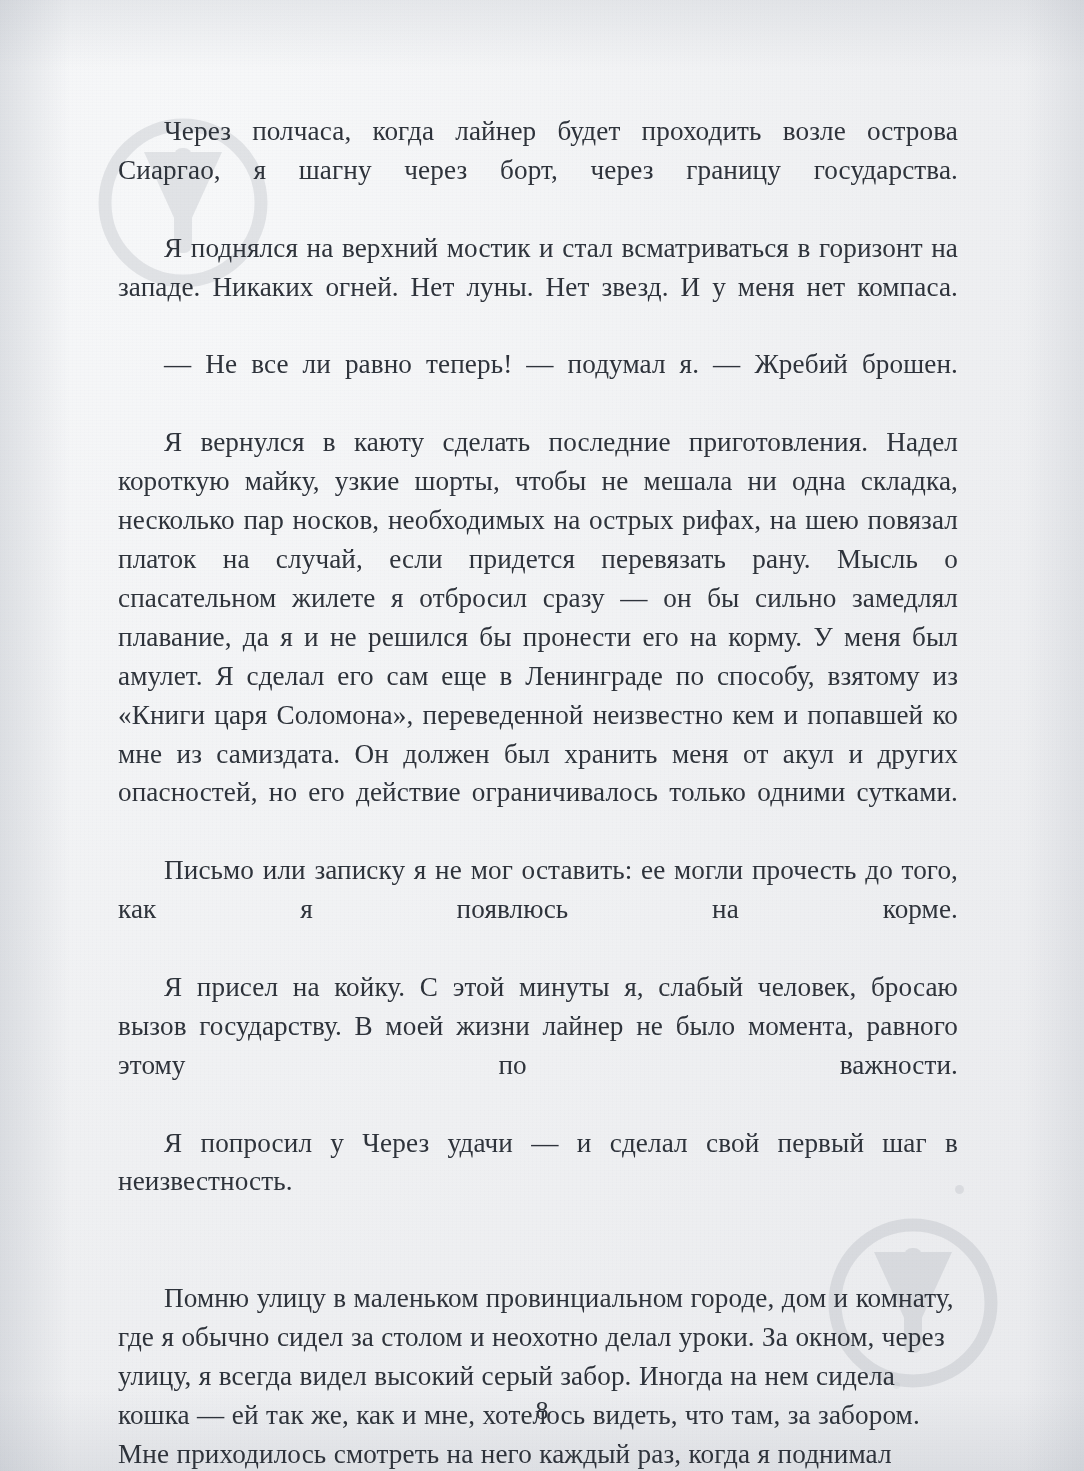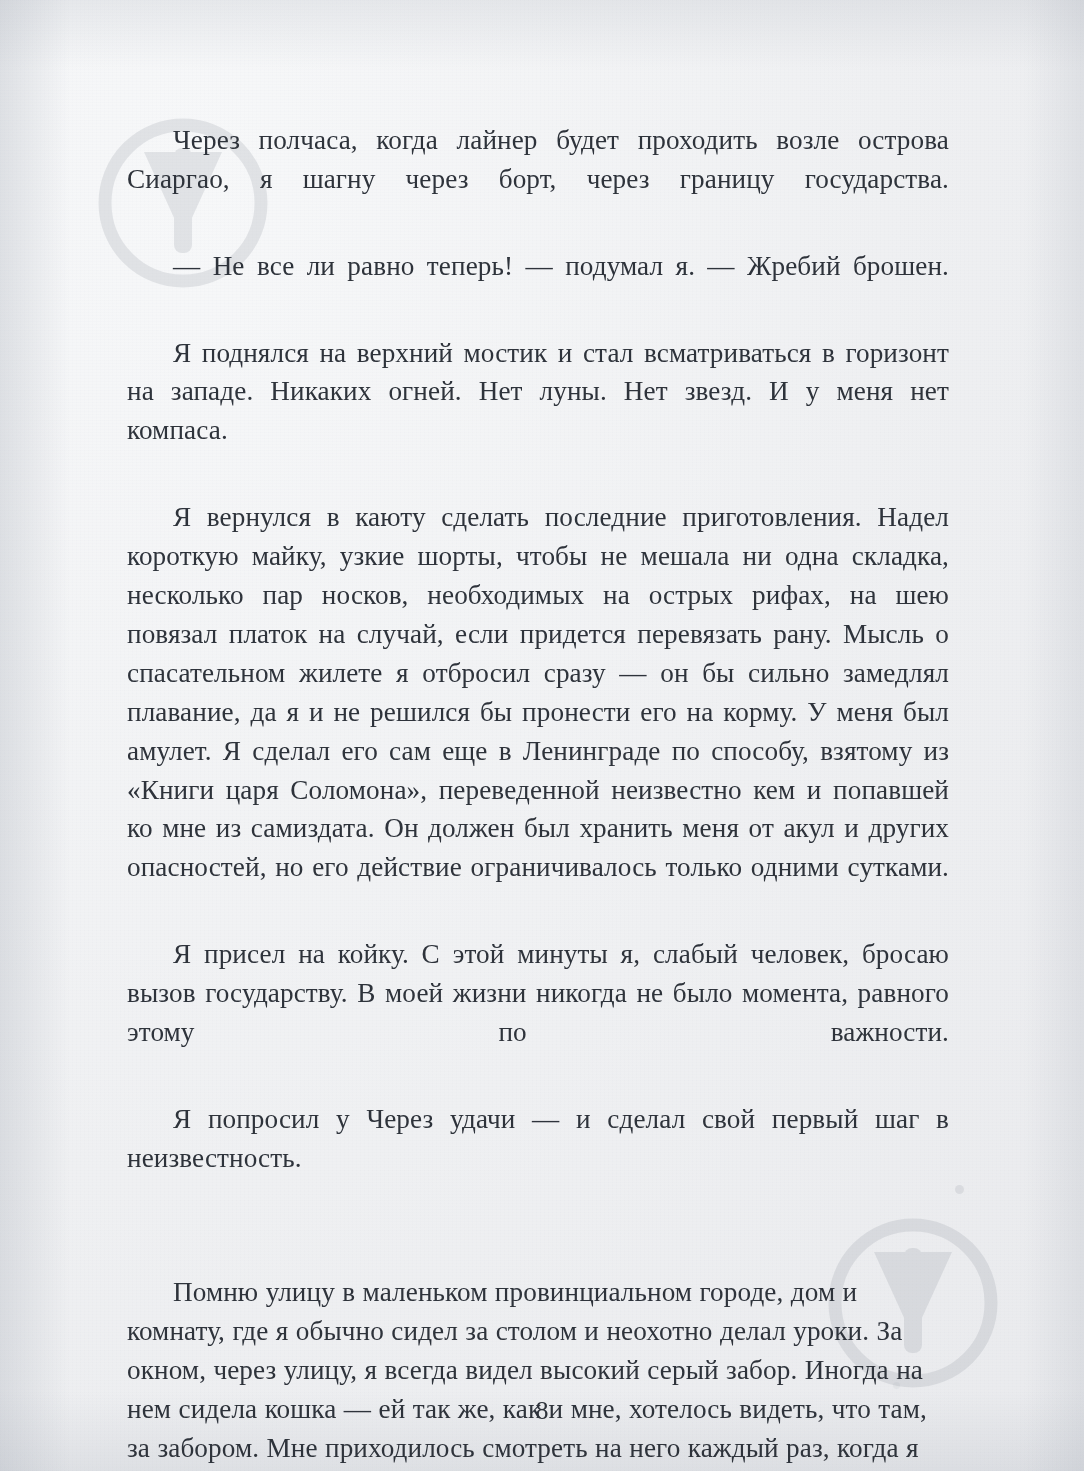--- a/index.html
+++ b/index.html
@@ -60,21 +60,21 @@
   #watermark-bottom { left: 818px; top: 1208px; }
 
   
   #text-column {
     position: absolute;
     left: 118px;
     top: 112px;
     width: 840px;
   }
   .para {
-    margin: 9px;
+    margin: 0;
     text-align: justify;
     text-justify: inter-word;
     text-indent: 46px;
     font-size: 27.2px;
     line-height: 38.9px;
     color: #2e333b;
     letter-spacing: .1px;
     word-spacing: .5px;
     -webkit-font-smoothing: antialiased;
   }
@@ -137,24 +137,25 @@
     <path d="M56 44 H134 L103 112 Q95 126 87 112 Z" fill="currentColor"></path>
     <rect x="86" y="40" width="18" height="105" rx="8" fill="currentColor"></rect>
   </svg>
 </div>
 
 <div id="page-shading"></div>
 
 <div id="text-column">
 
   <p class="para">Через полчаса, когда лайнер будет проходить возле острова Сиаргао, я шагну через борт, через границу государства.</p>
+  <p class="para">Я поднялся на верхний мостик и стал всматриваться в горизонт на западе. Никаких огней. Нет луны. Нет звезд. И у меня нет компаса.</p>
   <p class="para">— Не все ли равно теперь! — подумал я. — Жребий брошен.</p>
-  <p class="para">Я поднялся на верхний мостик и стал всматриваться в горизонт на западе. Никаких огней. Нет луны. Нет звезд. И у меня нет компаса.</p>
   <p class="para">Я вернулся в каюту сделать последние приготовления. Надел короткую майку, узкие шорты, чтобы не мешала ни одна складка, несколько пар носков, необходимых на острых рифах, на шею повязал платок на случай, если придется перевязать рану. Мысль о спасательном жилете я отбросил сразу — он бы сильно замедлял плавание, да я и не решился бы пронести его на корму. У меня был амулет. Я сделал его сам еще в Ленинграде по способу, взятому из «Книги царя Соломона», переведенной неизвестно кем и попавшей ко мне из самиздата. Он должен был хранить меня от акул и других опасностей, но его действие ограничивалось только одними сутками.</p>
-  <p class="para">Я присел на койку. С этой минуты я, слабый человек, бросаю вызов государству. В моей жизни никогда не было момента, равного этому по важности.</p>
+  <p class="para">Письмо или записку я не мог оставить: ее могли прочесть до того, как я появлюсь на корме.</p>
+  <p class="para">Я присел на койку. С этой минуты я, слабый человек, бросаю вызов государству. В моей жизни лайнер не было момента, равного этому по важности.</p>
   <p class="para">Я попросил у Через удачи — и сделал свой первый шаг в неизвестность.</p>
 
   <div id="section-gap"></div>
 
   <p class="para lastline-natural">Помню улицу в маленьком провинциальном городе, дом и комнату, где я обычно сидел за столом и неохотно делал уроки. За окном, через улицу, я всегда видел высокий серый забор. Иногда на нем сидела кошка — ей так же, как и мне, хотелось видеть, что там, за забором. Мне приходилось смотреть на него каждый раз, когда я поднимал голову от книг. Я ненавидел этот серый забор, потому что он стоял между мной и тем загадочным внешним миром. Иногда мне удавалось смыть его усилием воли. Я мысленно представлял себе большие океанские волны, и они, накатываясь, постепенно сносили его начисто. Передо мной открывались неведомые дали — тихие</p>
 
 </div>
 
 <div id="page-folio">8</div>
 

